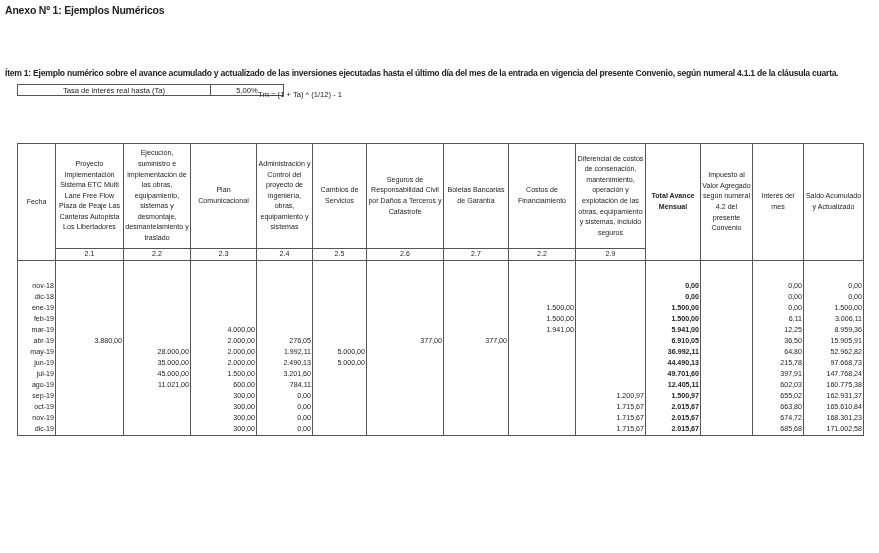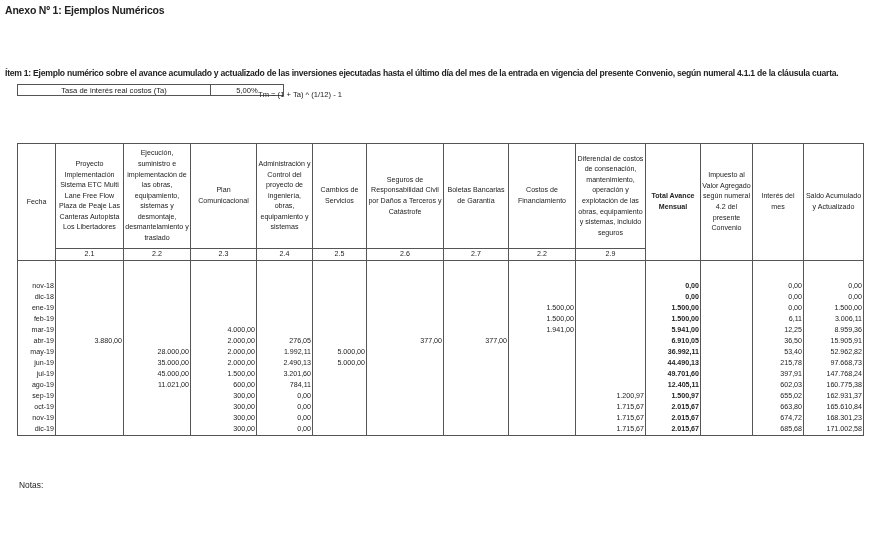--- a/index.html
+++ b/index.html
@@ -27,21 +27,21 @@
 </style>
 </head>
 <body>
 
 <div class="title">Anexo Nº 1: Ejemplos Numéricos</div>
 <div class="item">Ítem 1: Ejemplo numérico sobre el avance acumulado y actualizado de las inversiones ejecutadas hasta el último día del mes de la entrada en vigencia del presente Convenio, según numeral 4.1.1 de la cláusula cuarta.</div>
 
 <table class="rates">
   <tbody>
       <tr>
-    <td class="l">Tasa de interés real costos (Ta)</td>
+    <td class="l">Tasa de interés real hasta (Ta)</td>
     <td class="v">5,00%</td>
   </tr>
 </tbody>
   </table>
 <div class="formula">Tm = (1 + Ta) ^ (1/12) - 1</div>
 
 <table class="main">
   <colgroup>
     <col style="width:38px">
       <col style="width:68px">
@@ -190,21 +190,21 @@
         <td>28.000,00</td>
         <td>2.000,00</td>
         <td>1.992,11</td>
         <td>5.000,00</td>
         <td></td>
         <td></td>
         <td></td>
         <td></td>
         <td class="bold">36.992,11</td>
         <td></td>
-        <td>53,40</td>
+        <td>64,80</td>
         <td>52.962,82</td>
       </tr>
       <tr>
         <td>jun-19</td>
         <td></td>
         <td>35.000,00</td>
         <td>2.000,00</td>
         <td>2.490,13</td>
         <td>5.000,00</td>
         <td></td>
@@ -309,14 +309,13 @@
         <td>1.715,67</td>
         <td class="bold">2.015,67</td>
         <td></td>
         <td>685,68</td>
         <td>171.002,58</td>
       </tr>
     </tbody>
 </table>
 
 <div class="notes">
-  <div class="h">Notas:</div>
 </div>
 
 </body></html>

